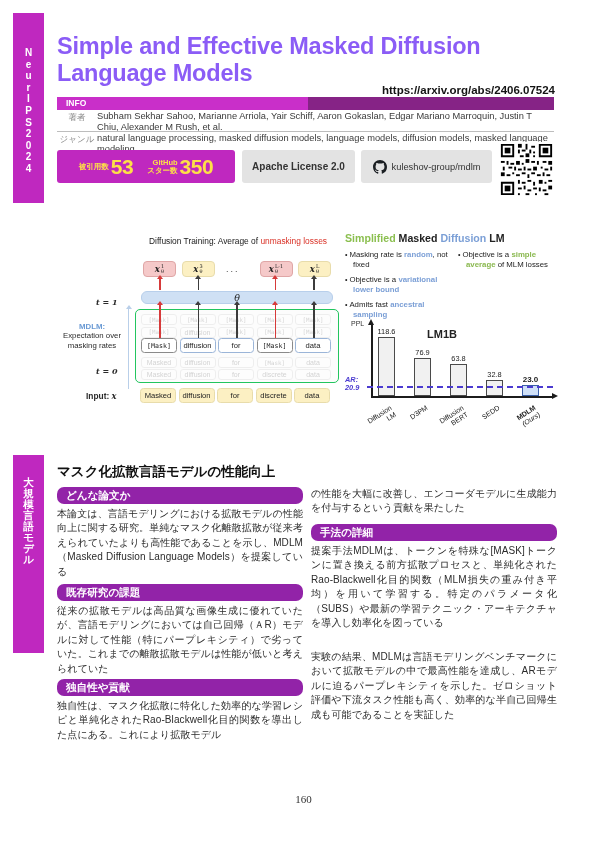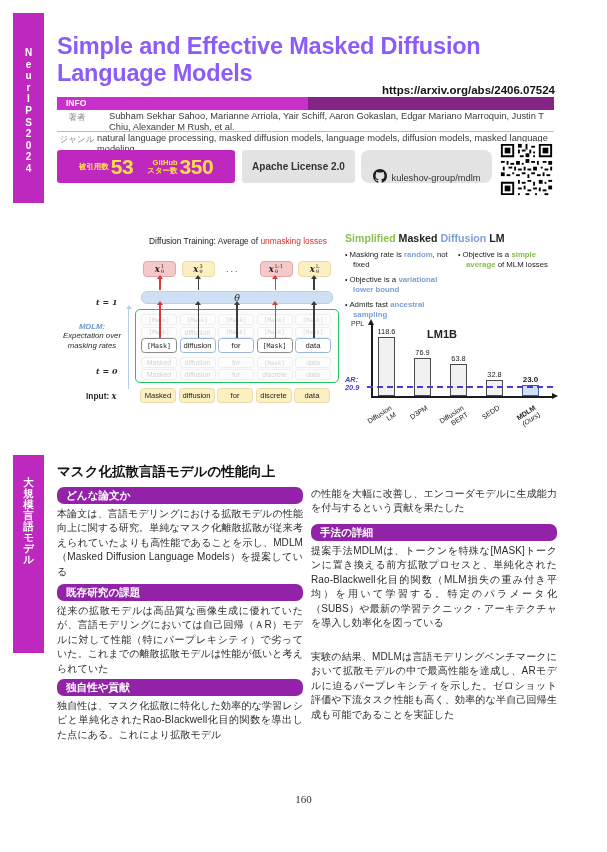--- a/index.html
+++ b/index.html
@@ -16,37 +16,37 @@
   #side2 .vchar { font-size:10.5px; line-height:11px; }
 
   
   #title { position:absolute; left:57px; top:33px; width:500px; font-size:23.5px;
     font-weight:bold; color:#8b5cf6; line-height:1.14; letter-spacing:-0.2px; }
   #url { position:absolute; right:52px; top:84px; font-size:11.5px; font-weight:600; color:#141414; }
   #info-bar { position:absolute; left:57px; top:97px; width:497px; height:13px;
     background:linear-gradient(90deg,#c92fc9 0 50.5%,#862386 50.5% 100%);
     color:#fff; font-size:8.5px; font-weight:bold; line-height:13px; padding-left:9px; }
   .meta-row { position:absolute; left:57px; width:497px; display:flex; }
-  #authors-row { top:111px;gap:12px; }
+  #authors-row { top:111px; }
   #genre-row { top:133px; }
   .meta-label { width:40px; flex:0 0 40px; font-size:8.5px; color:#8a8a8a; padding-top:1px; text-align:center; }
   .meta-value { flex:1; font-size:9.3px; color:#3a3a3a; line-height:10.6px; }
   #meta-divider { position:absolute; left:57px; top:131px; width:497px; height:1px; background:#bdbdbd; }
 
   
   .badge { position:absolute; top:150px; height:33px; border-radius:3px; }
   #citations-badge { left:57px; width:178px; background:#bf28bf; color:#fde047;
     display:flex; align-items:center; justify-content:center; gap:14px; }
   .stat-group { display:flex; align-items:center; gap:2px; }
   .stat-small { font-size:7.5px; line-height:8px; font-weight:bold; text-align:right; }
   .stat-big { font-size:21px; font-weight:bold; letter-spacing:-0.5px; }
   #license-badge { left:242px; width:113px; background:#e3e3e3; color:#333;
     display:flex; align-items:center; justify-content:center; font-size:10px; font-weight:600; }
   #repo-badge { left:361px; width:131px; background:#e3e3e3; color:#333;
-    display:flex; align-items:flex-end; justify-content:center; gap:5px; font-size:9.3px;border-radius:8px; }
+    display:flex; align-items:center; justify-content:center; gap:5px; font-size:9.3px; }
   #qr { position:absolute; left:499px; top:142px; width:55px; height:55px; }
 
   
   #diagram { position:absolute; left:133px; top:236px; width:210px; height:175px; }
   #diagram-caption { position:absolute; top:0; left:50%; transform:translateX(-50%);
     white-space:nowrap; font-size:8.4px; color:#1a1a1a; }
   .sr { color:#d93025; } .sb { color:#7b9fd6; font-weight:600; } .sg { color:#8ab84f; font-weight:600; }
   .obox { position:absolute; top:25px; width:33px; height:16px; border-radius:4px;
     display:flex; align-items:center; justify-content:center;
     font-family:"DejaVu Serif", serif; font-style:italic; font-weight:bold; font-size:8.5px; color:#222; }
@@ -77,21 +77,21 @@
   .fig-varrow { position:absolute; width:1.6px; z-index:4; }
   .fig-varrow.red { background:#d63a3a; color:#d63a3a; }
   .fig-varrow.blk { background:#3c3c3c; color:#3c3c3c; }
   .fig-varrow.blue { background:#b9cfe9; color:#b9cfe9; width:1.4px; }
   .fig-varrow::before { content:""; position:absolute; top:-4px; left:-2.4px;
     border:3px solid transparent; border-top:none; border-bottom:4.6px solid currentColor; }
   .up1 { top:43px; height:11px; } .up2 { top:69px; height:34px; }
   .dlabel { position:absolute; color:#2b2b2b; }
   #t1-label { left:96px; top:297px; font-family:"DejaVu Serif",serif; font-style:italic; font-size:8px; font-weight:bold; }
   #t0-label { left:96px; top:366px; font-family:"DejaVu Serif",serif; font-style:italic; font-size:8px; font-weight:bold; }
-  #mdlm-label { left:53px; top:322px; width:78px; text-align:center; font-size:7.8px; line-height:9.4px;font-style:italic; }
+  #mdlm-label { left:53px; top:322px; width:78px; text-align:center; font-size:7.8px; line-height:9.4px; }
   #mdlm-label .mb { color:#6a9ad4; font-weight:bold; }
   #input-label { left:86px; top:391px; font-size:8.4px; font-weight:bold; }
   #input-label i { font-family:"DejaVu Serif",serif; }
 
   
   #rightfig { position:absolute; left:345px; top:232px; width:218px; }
   #rightfig-title { font-size:10.6px; font-weight:bold; color:#222; }
   #rightfig-title span { font-weight:bold; }
   .tg { color:#8bbf4f; } .tb { color:#7b9fd6; } .tk { color:#222; }
   #bullets { position:absolute; top:18px; left:0; width:218px; display:flex; gap:9px; }

